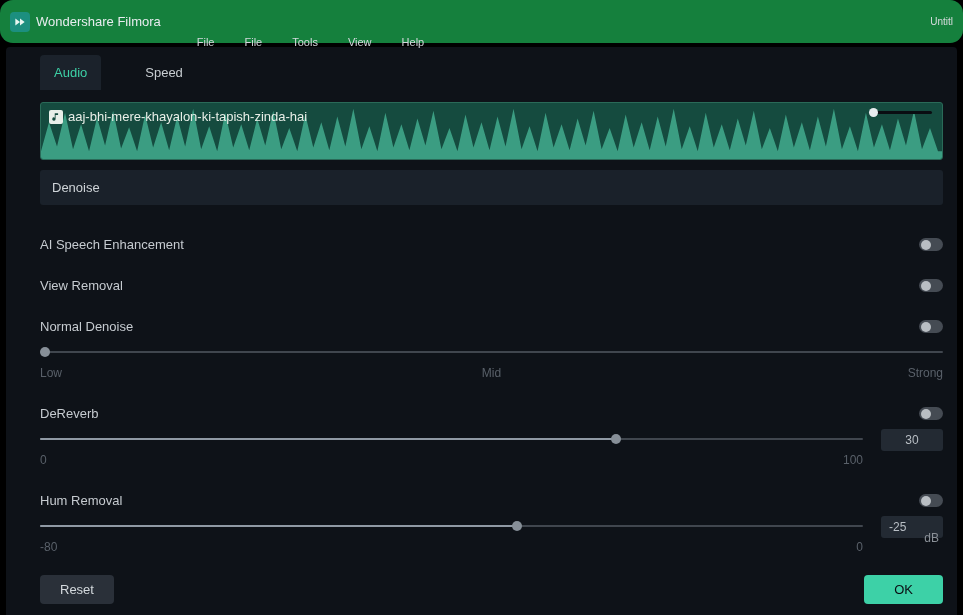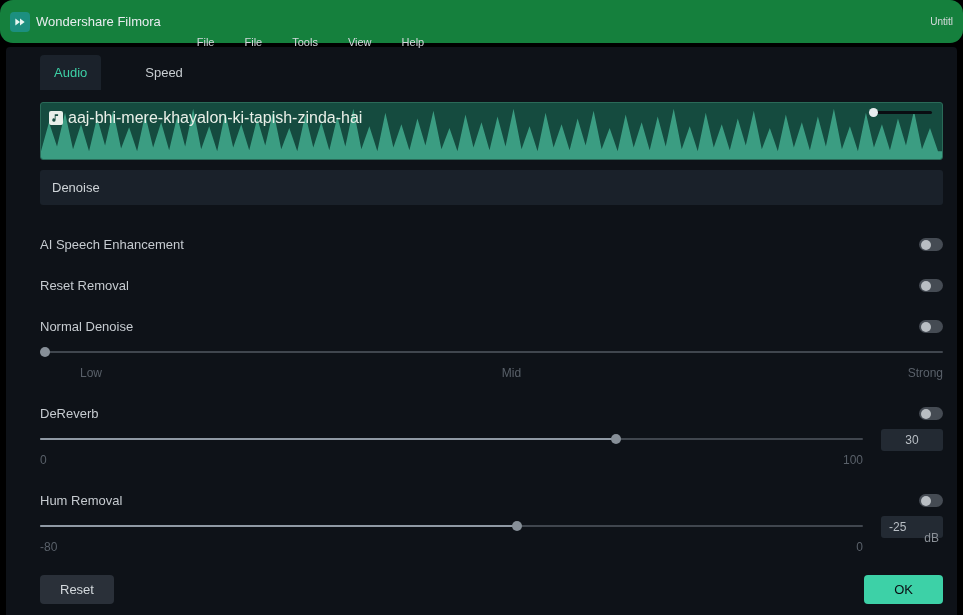--- a/index.html
+++ b/index.html
@@ -19,21 +19,21 @@
 
   
   .tabs { display:flex; align-items:flex-end; padding: 8px 14px 0 14px; gap: 30px; }
   .tab { padding: 10px 14px; color:#c8cdd1; font-size:13px; cursor:pointer; }
   .tab.active { background:#1b222b; color:#3dd1a7; border-radius:4px 4px 0 0; }
 
   
   .wave-wrap { margin: 12px 14px 10px 14px; position:relative; }
   .wave { height:58px; border-radius:3px; background:#154b3f; position:relative; overflow:hidden; border:1px solid #2a6a58; }
   .wave svg.wavepath { position:absolute; inset:0; width:100%; height:100%; }
-  .track-chip { position:absolute; top:6px; left:8px; display:flex; align-items:center; gap:5px; color:#e9efe8; font-size:16px; }
+  .track-chip { position:absolute; top:6px; left:8px; display:flex; align-items:center; gap:5px; color:#e9efe8; font-size:13px; }
   .track-chip .icon { width:14px; height:14px; background:#e8efe9; border-radius:2px; display:flex; align-items:center; justify-content:center; }
   .track-chip .icon svg { width:10px; height:10px; fill:#154b3f; }
   .vol-slider { position:absolute; top:8px; right:10px; display:flex; align-items:center; }
   .vol-track { width:60px; height:3px; background:#0a0d12; border-radius:2px; position:relative; }
   .vol-knob { position:absolute; left:-3px; top:-3px; width:9px; height:9px; border-radius:50%; background:#e8ecef; }
 
   .content { flex:1; overflow:auto; padding: 0 14px 8px 14px; }
 
   
   .section-header { background:#1a212a; border-radius:3px; padding: 10px 12px; color:#cfd4d8; font-size:13px; margin-bottom: 32px; }
@@ -51,21 +51,21 @@
   .track.full { right:0; }
   .track.withbox { right:80px; }
   .fill { position:absolute; left:0; top:0; height:100%; background:#8f99a4; border-radius:2px; }
   .knob { position:absolute; top:-4px; width:10px; height:10px; border-radius:50%; background:#878f98; transform:translateX(-50%); }
   .knob.left0 { left:0; transform:none; }
   .valbox { position:absolute; right:0; top:0; width:62px; height:22px; background:#232a33; border-radius:3px; display:flex; align-items:center; justify-content:center; color:#b9bfc5; font-size:12px; }
   .unit { position:absolute; right:4px; top:15px; color:#8b9198; font-size:12px; }
   .scale { display:flex; justify-content:space-between; color:#596069; font-size:12px; margin-top:4px; padding-right:0; }
   .scale.withbox { padding-right:80px; }
   .scale.threeway span:nth-child(2){ position:absolute; left:50%; transform:translateX(-50%);} 
-  .scale.threeway { position:relative;margin-left:40px; }
+  .scale.threeway { position:relative; }
 
   
   .footer { display:flex; align-items:center; justify-content:space-between; padding: 10px 14px 14px 14px; }
   .btn { padding: 7px 20px; border-radius:4px; font-size:13px; cursor:pointer; border:none; }
   .btn-reset { background:#2a3039; color:#d4d9dd; }
   .btn-ok { background:#3dd1a7; color:#0a0d12; padding:7px 30px; }
 </style>
 </head>
 <body>
 
@@ -120,21 +120,21 @@
 
     <div class="option">
       <div class="opt-row">
         <div class="opt-label">AI Speech Enhancement</div>
         <div class="toggle"></div>
       </div>
     </div>
 
     <div class="option">
       <div class="opt-row">
-        <div class="opt-label">Reset Removal</div>
+        <div class="opt-label">View Removal</div>
         <div class="toggle"></div>
       </div>
     </div>
 
     <div class="option">
       <div class="opt-row">
         <div class="opt-label">Normal Denoise</div>
         <div class="toggle"></div>
       </div>
       <div class="slider-line">

